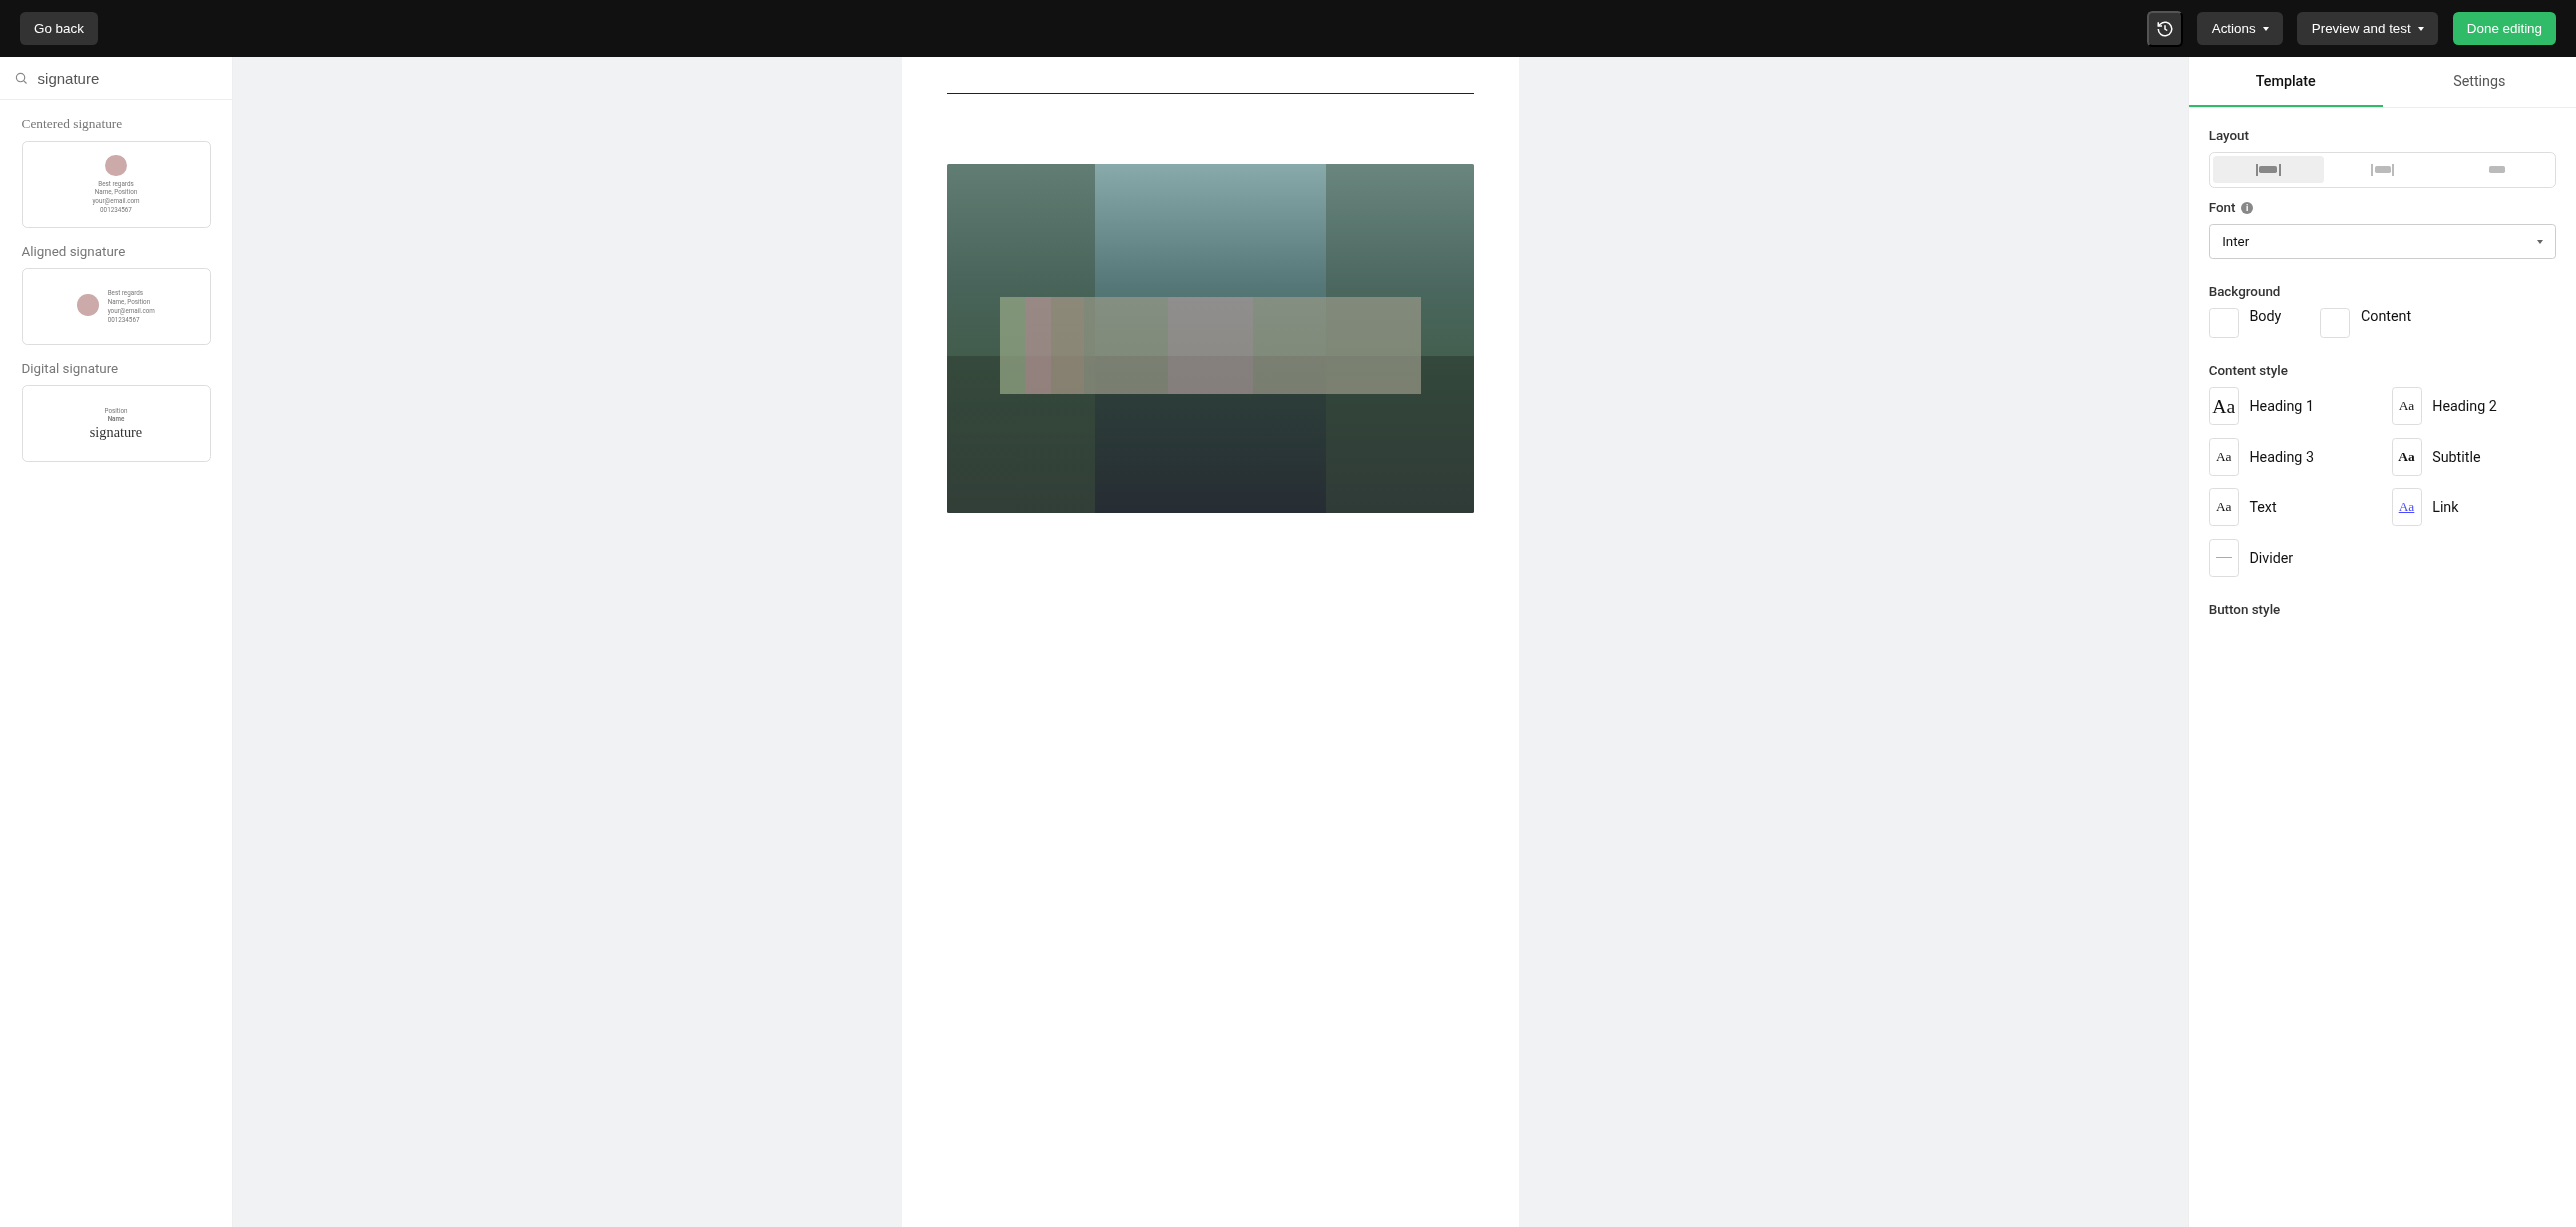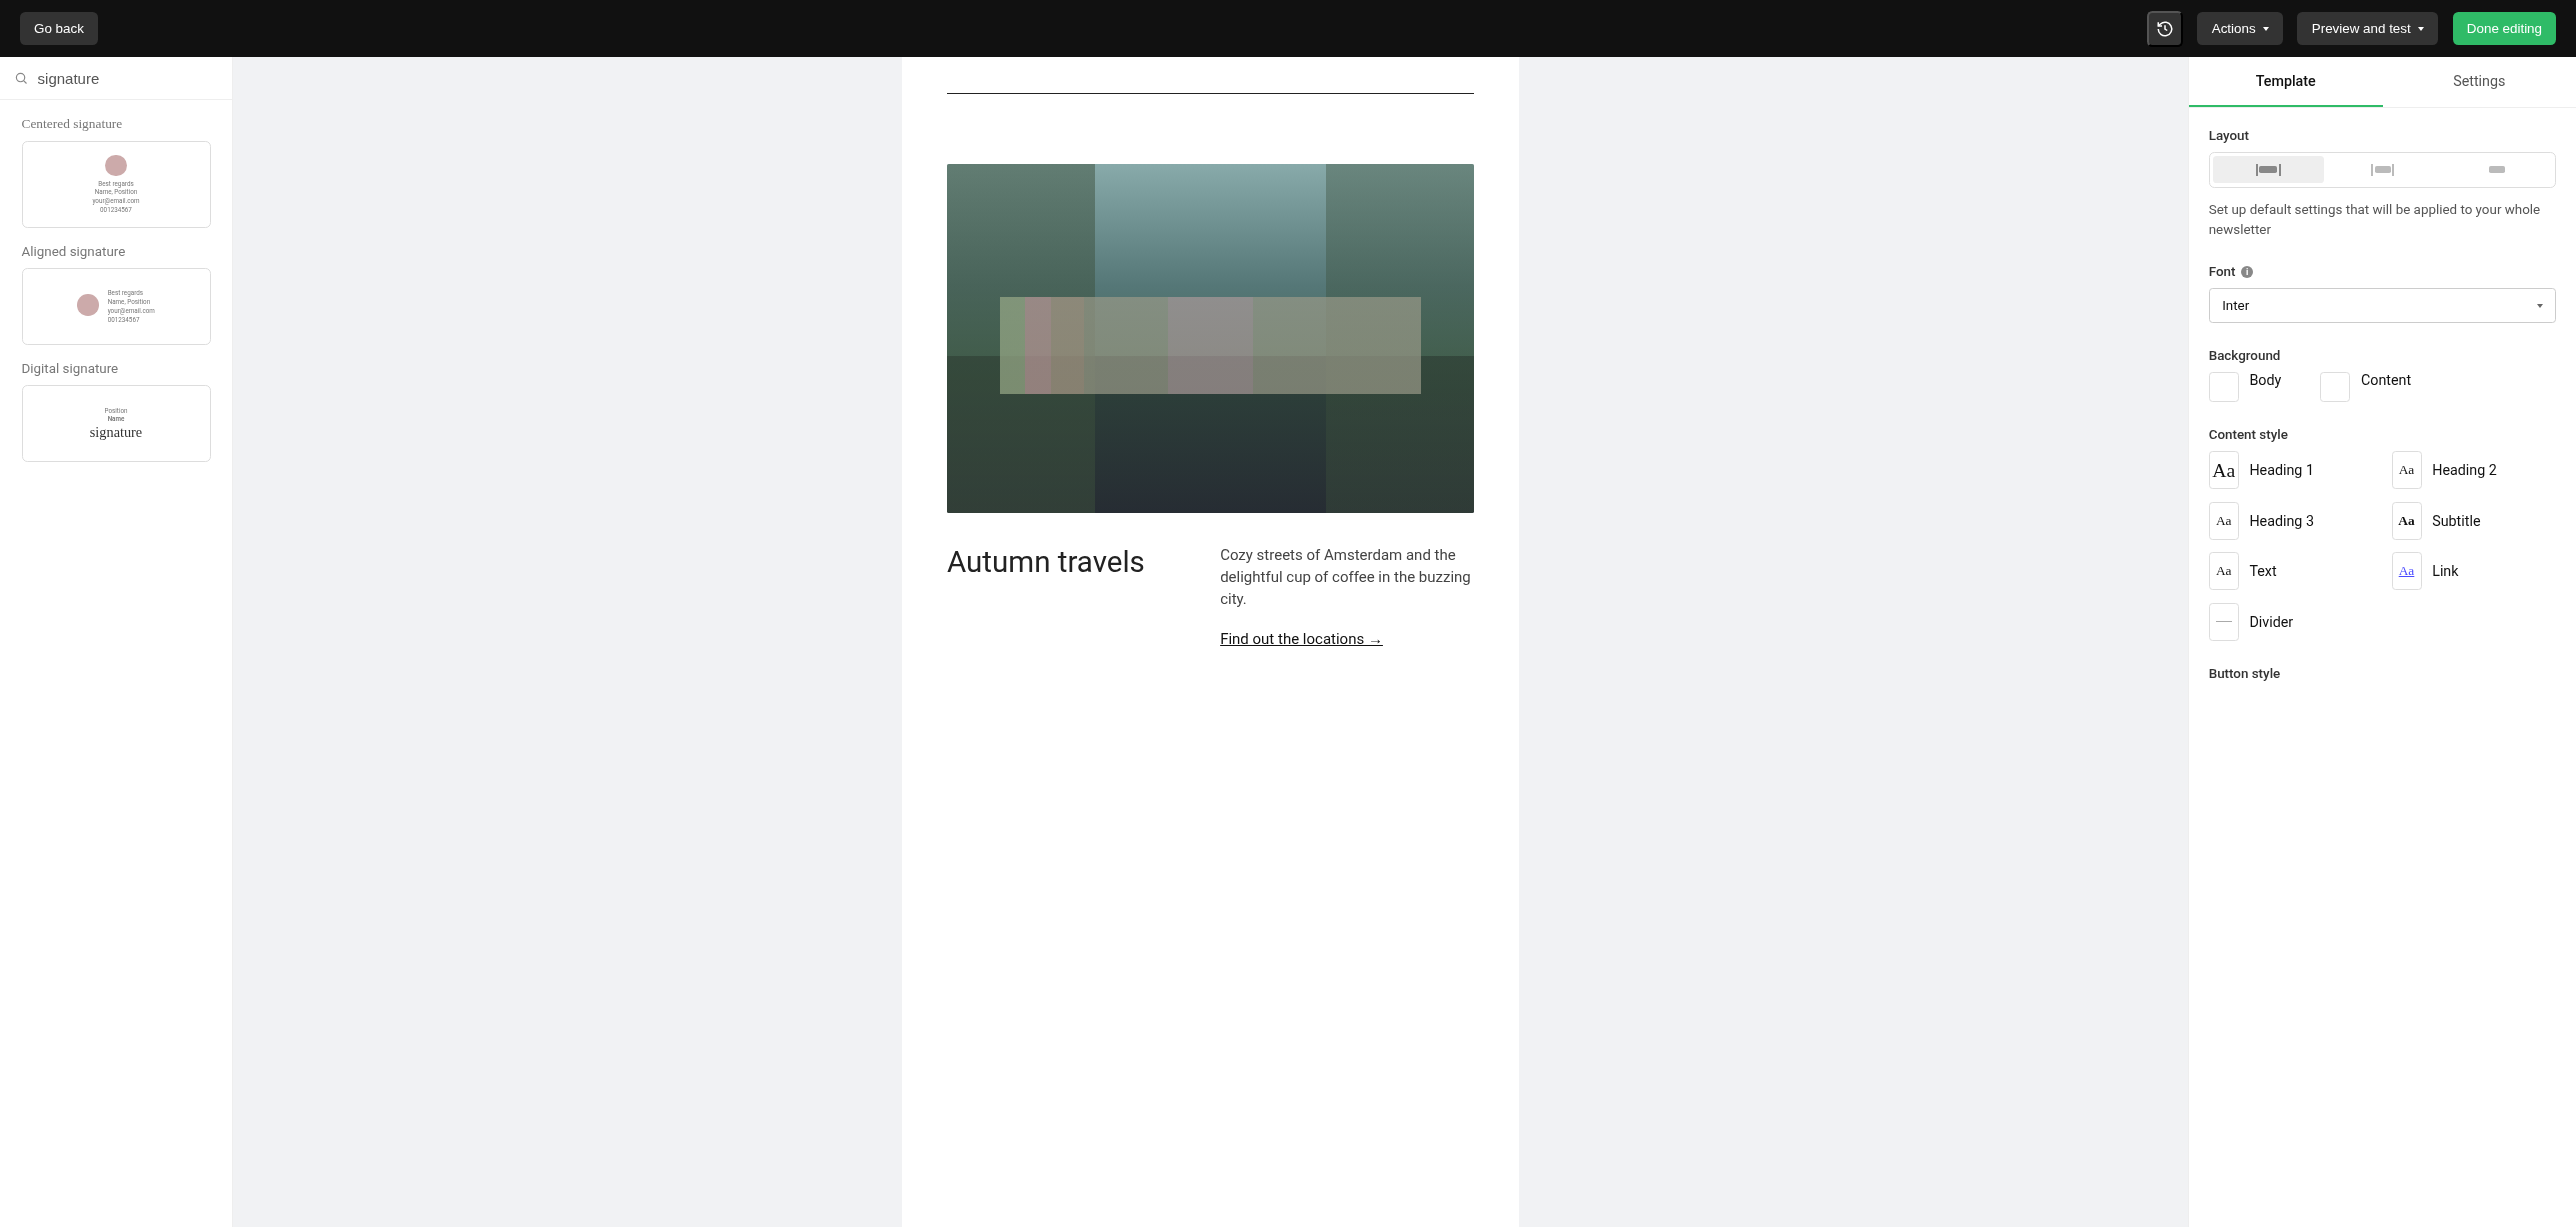--- a/index.html
+++ b/index.html
@@ -134,27 +134,20 @@
         </div>
         <div class="script-sig">signature</div>
       </div>
     </div>
   </div>
 
   <div class="canvas">
     <div class="email-body">
       <hr class="hr">
       <div class="hero-img"></div>
-      <div class="content-row">
-        <div class="content-title">Autumn travels</div>
-        <div class="content-text">
-          <p>Cozy streets of Amsterdam and the delightful cup of coffee in the buzzing city.</p>
-          <a href="#">Find out the locations →</a>
-        </div>
-      </div>
     </div>
   </div>
 
   <div class="sidebar-right">
     <div class="tabs">
       <div class="tab active">Template</div>
       <div class="tab">Settings</div>
     </div>
     <div class="panel">
       <div class="sec-label">Layout</div>
@@ -172,21 +165,20 @@
               <span class="bar" style="width:16px;background:#bbb"></span>
               <span class="side" style="background:#bbb"></span>
             </span>
         </div>
         <div class="layout-opt">
           <span class="layout-glyph">
               <span class="bar" style="width:16px;background:#bbb"></span>
             </span>
         </div>
       </div>
-      <div class="help-text">Set up default settings that will be applied to your whole newsletter</div>
 
       <div class="sec-label">
         <span>Font</span>
         <span class="info-icon">i</span>
       </div>
       <div class="select-wrap">
         <span>Inter</span>
         <span class="caret"></span>
       </div>
 

